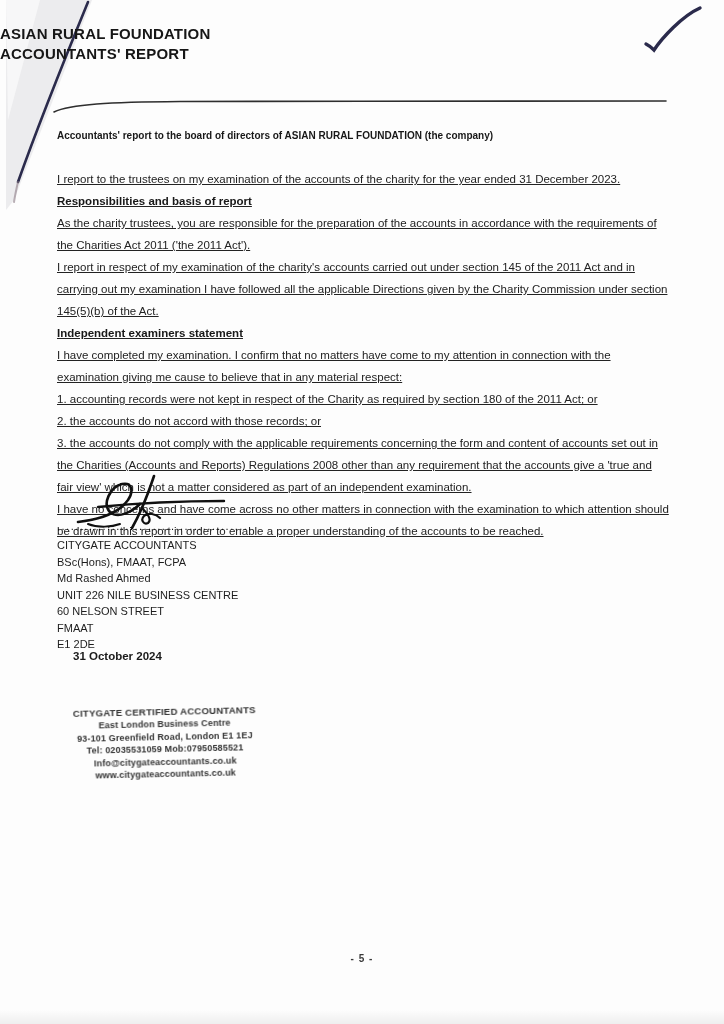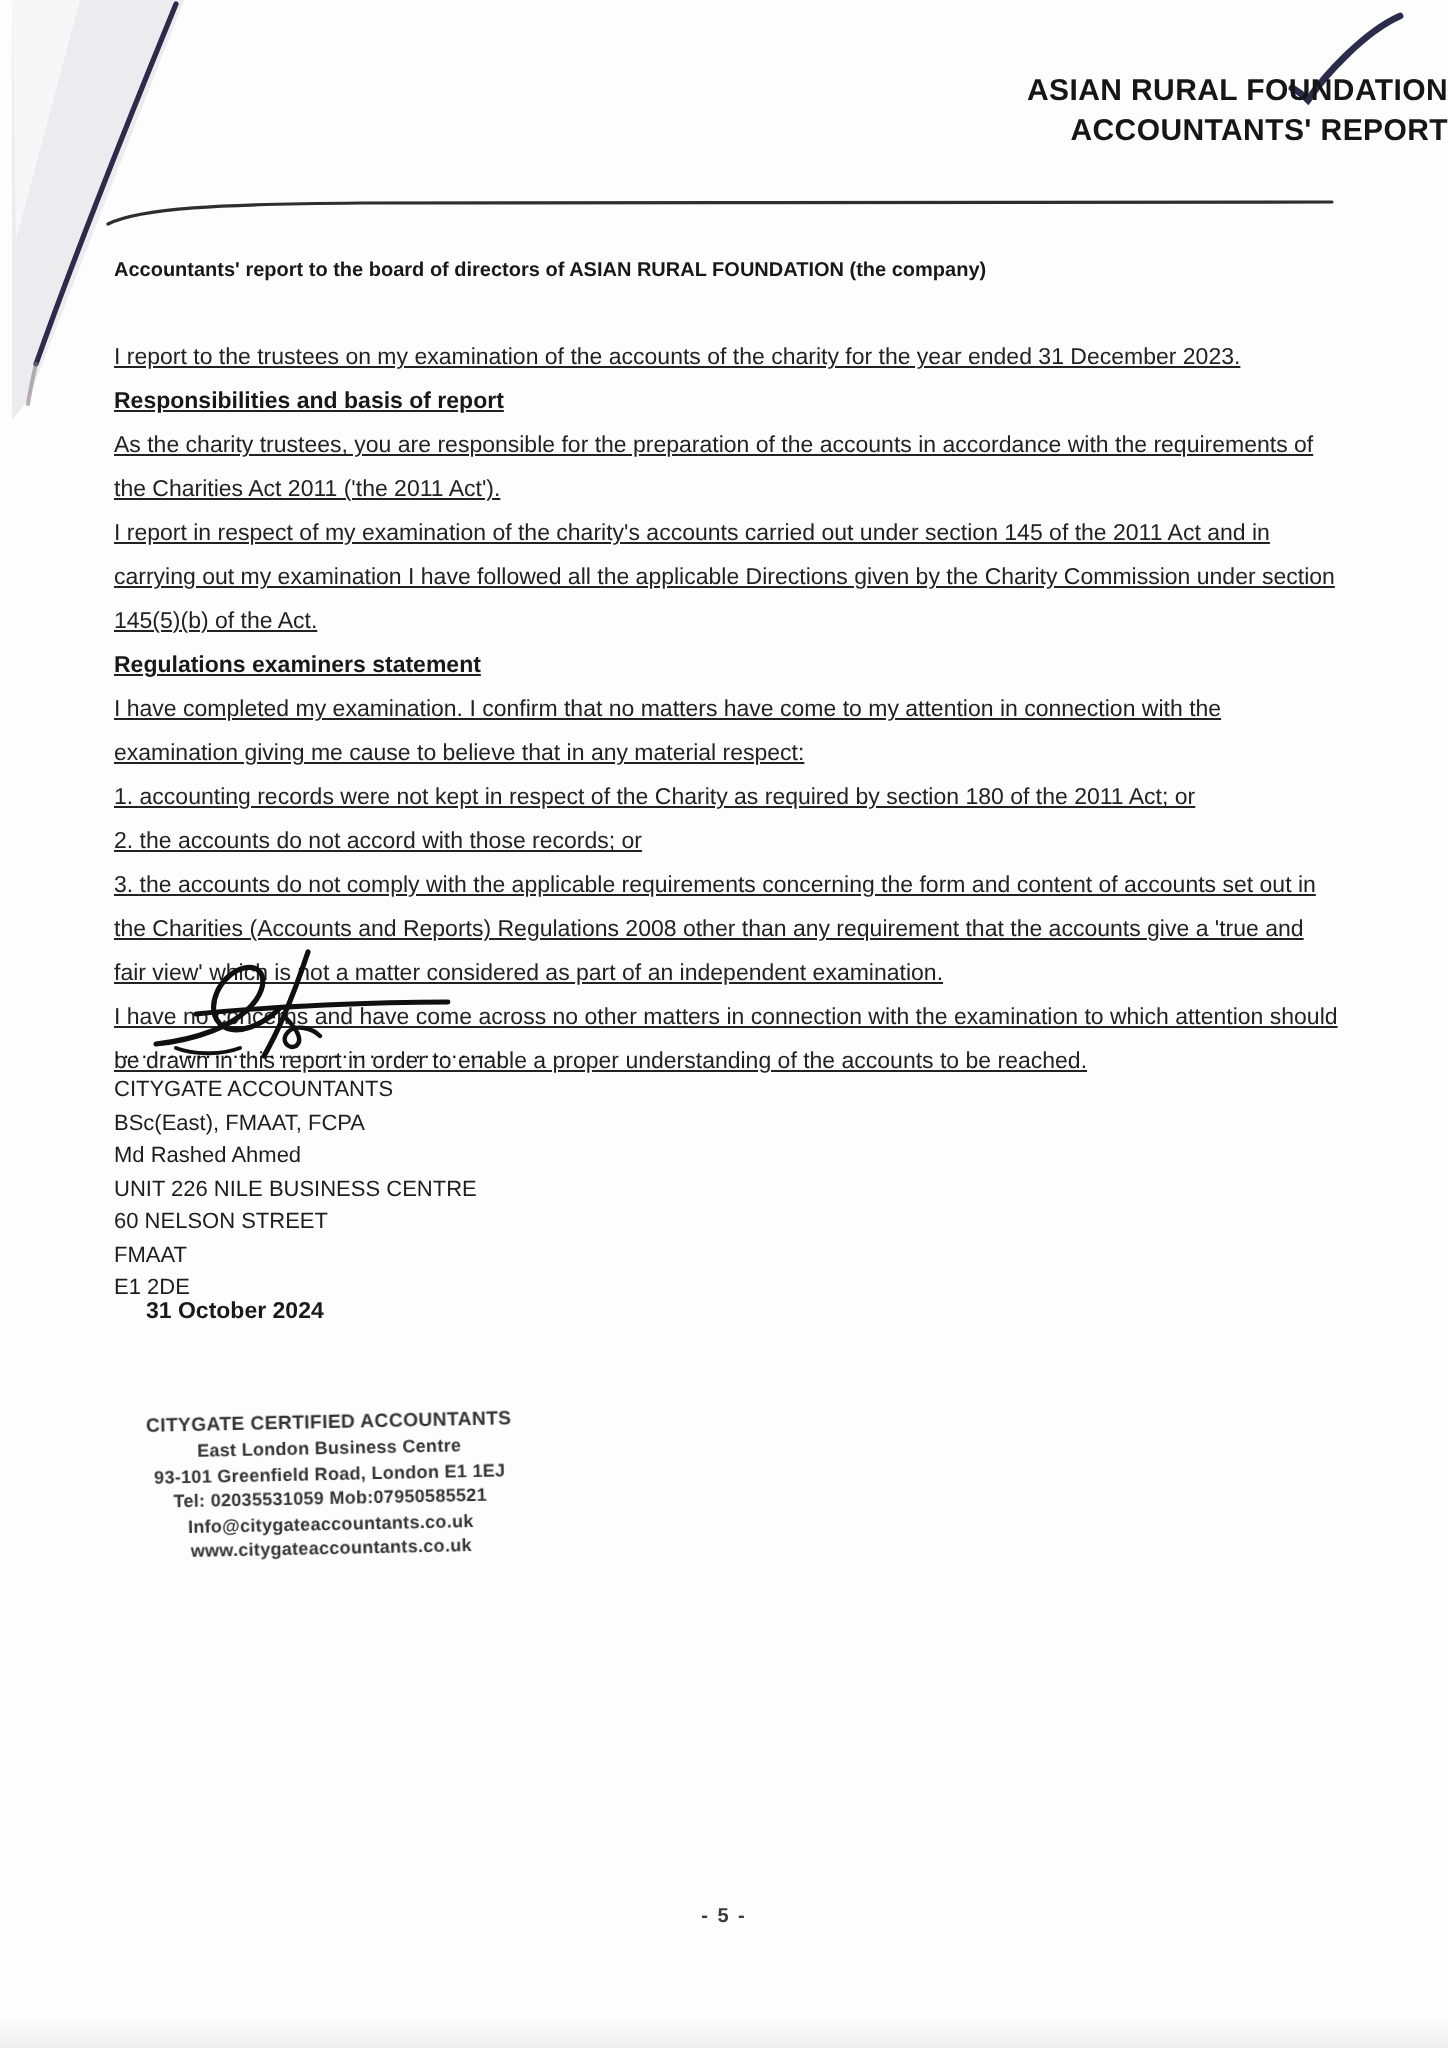--- a/index.html
+++ b/index.html
@@ -13,22 +13,22 @@
   }
   
   .page::after{
     content:"";position:absolute;left:0;right:0;bottom:0;height:14px;
     background:linear-gradient(to bottom, rgba(0,0,0,0), rgba(0,0,0,0.06));
     pointer-events:none;
   }
   .fold-artifact{position:absolute;top:0;left:0;}
   .checkmark{position:absolute;top:4px;left:638px;}
   .doc-title{
-    position:absolute;top:36px;left:0;width:724px;
-    text-align:right;font-weight:bold;font-size:15px;line-height:20px;
+    position:absolute;top:24px;left:0;width:724px;
+    text-align:left;font-weight:bold;font-size:15px;line-height:20px;
     letter-spacing:.2px;color:#161616;
   }
   .header-rule{position:absolute;top:90px;left:40px;}
   .report-heading{
     position:absolute;top:130px;left:57px;width:614px;
     font-weight:bold;font-size:10px;color:#181818;
   }
   .body-text{
     position:absolute;top:168px;left:57px;width:612px;
     font-size:11.5px;line-height:22px;color:#222;text-decoration:underline;
@@ -87,40 +87,40 @@
     <path d="M14,22 C30,14 70,12 140,11.5 C300,10.5 480,12.5 626,11" fill="none" stroke="#2e2e2e" stroke-width="1.6" stroke-linecap="round"></path>
   </svg>
 
   <div class="report-heading">Accountants' report to the board of directors of ASIAN RURAL FOUNDATION (the company)</div>
 
   <div class="body-text">
     <p>I report to the trustees on my examination of the accounts of the charity for the year ended 31 December 2023.</p>
     <p class="bold">Responsibilities and basis of report</p>
     <p>As the charity trustees, you are responsible for the preparation of the accounts in accordance with the requirements of the Charities Act 2011 ('the 2011 Act').</p>
     <p>I report in respect of my examination of the charity's accounts carried out under section 145 of the 2011 Act and in carrying out my examination I have followed all the applicable Directions given by the Charity Commission under section 145(5)(b) of the Act.</p>
-    <p class="bold">Regulations examiners statement</p>
+    <p class="bold">Independent examiners statement</p>
     <p>I have completed my examination. I confirm that no matters have come to my attention in connection with the examination giving me cause to believe that in any material respect:</p>
     <p>1. accounting records were not kept in respect of the Charity as required by section 180 of the 2011 Act; or</p>
     <p>2. the accounts do not accord with those records; or</p>
     <p>3. the accounts do not comply with the applicable requirements concerning the form and content of accounts set out in the Charities (Accounts and Reports) Regulations 2008 other than any requirement that the accounts give a 'true and fair view' which is not a matter considered as part of an independent examination.</p>
     <p>I have no concerns and have come across no other matters in connection with the examination to which attention should be drawn in this report in order to enable a proper understanding of the accounts to be reached.</p>
   </div>
 
   <svg class="signature" width="190" height="56" viewBox="0 0 190 56">
     <path d="M10,48 C28,46 50,40 60,26 C66,17 64,8 54,10 C42,13 34,30 42,38 C50,45 64,38 72,30" fill="none" stroke="#101010" stroke-width="2.6" stroke-linecap="round"></path>
     <path d="M86,2 C80,20 72,40 64,54" fill="none" stroke="#101010" stroke-width="2.6" stroke-linecap="round"></path>
     <path d="M30,33 C70,29 120,27 156,27" fill="none" stroke="#101010" stroke-width="2.4" stroke-linecap="round"></path>
     <path d="M74,34 C80,40 84,46 80,49 C76,51 72,46 76,42 C80,38 88,40 92,44" fill="none" stroke="#101010" stroke-width="2.2" stroke-linecap="round"></path>
     <path d="M20,50 C30,54 44,53 52,50" fill="none" stroke="#101010" stroke-width="2" stroke-linecap="round"></path>
   </svg>
 
   <div class="sign-block">
     <div class="dotted-line">...........................................</div>
     <p class="line">CITYGATE ACCOUNTANTS</p>
-    <p class="line">BSc(East), FMAAT, FCPA</p>
+    <p class="line">BSc(Hons), FMAAT, FCPA</p>
     <p class="line">Md Rashed Ahmed</p>
     <p class="line">UNIT 226 NILE BUSINESS CENTRE</p>
     <p class="line">60 NELSON STREET</p>
     <p class="line">FMAAT</p>
     <p class="line">E1 2DE</p>
   </div>
 
   <div class="report-date">31 October 2024</div>
 
   <div class="stamp">

